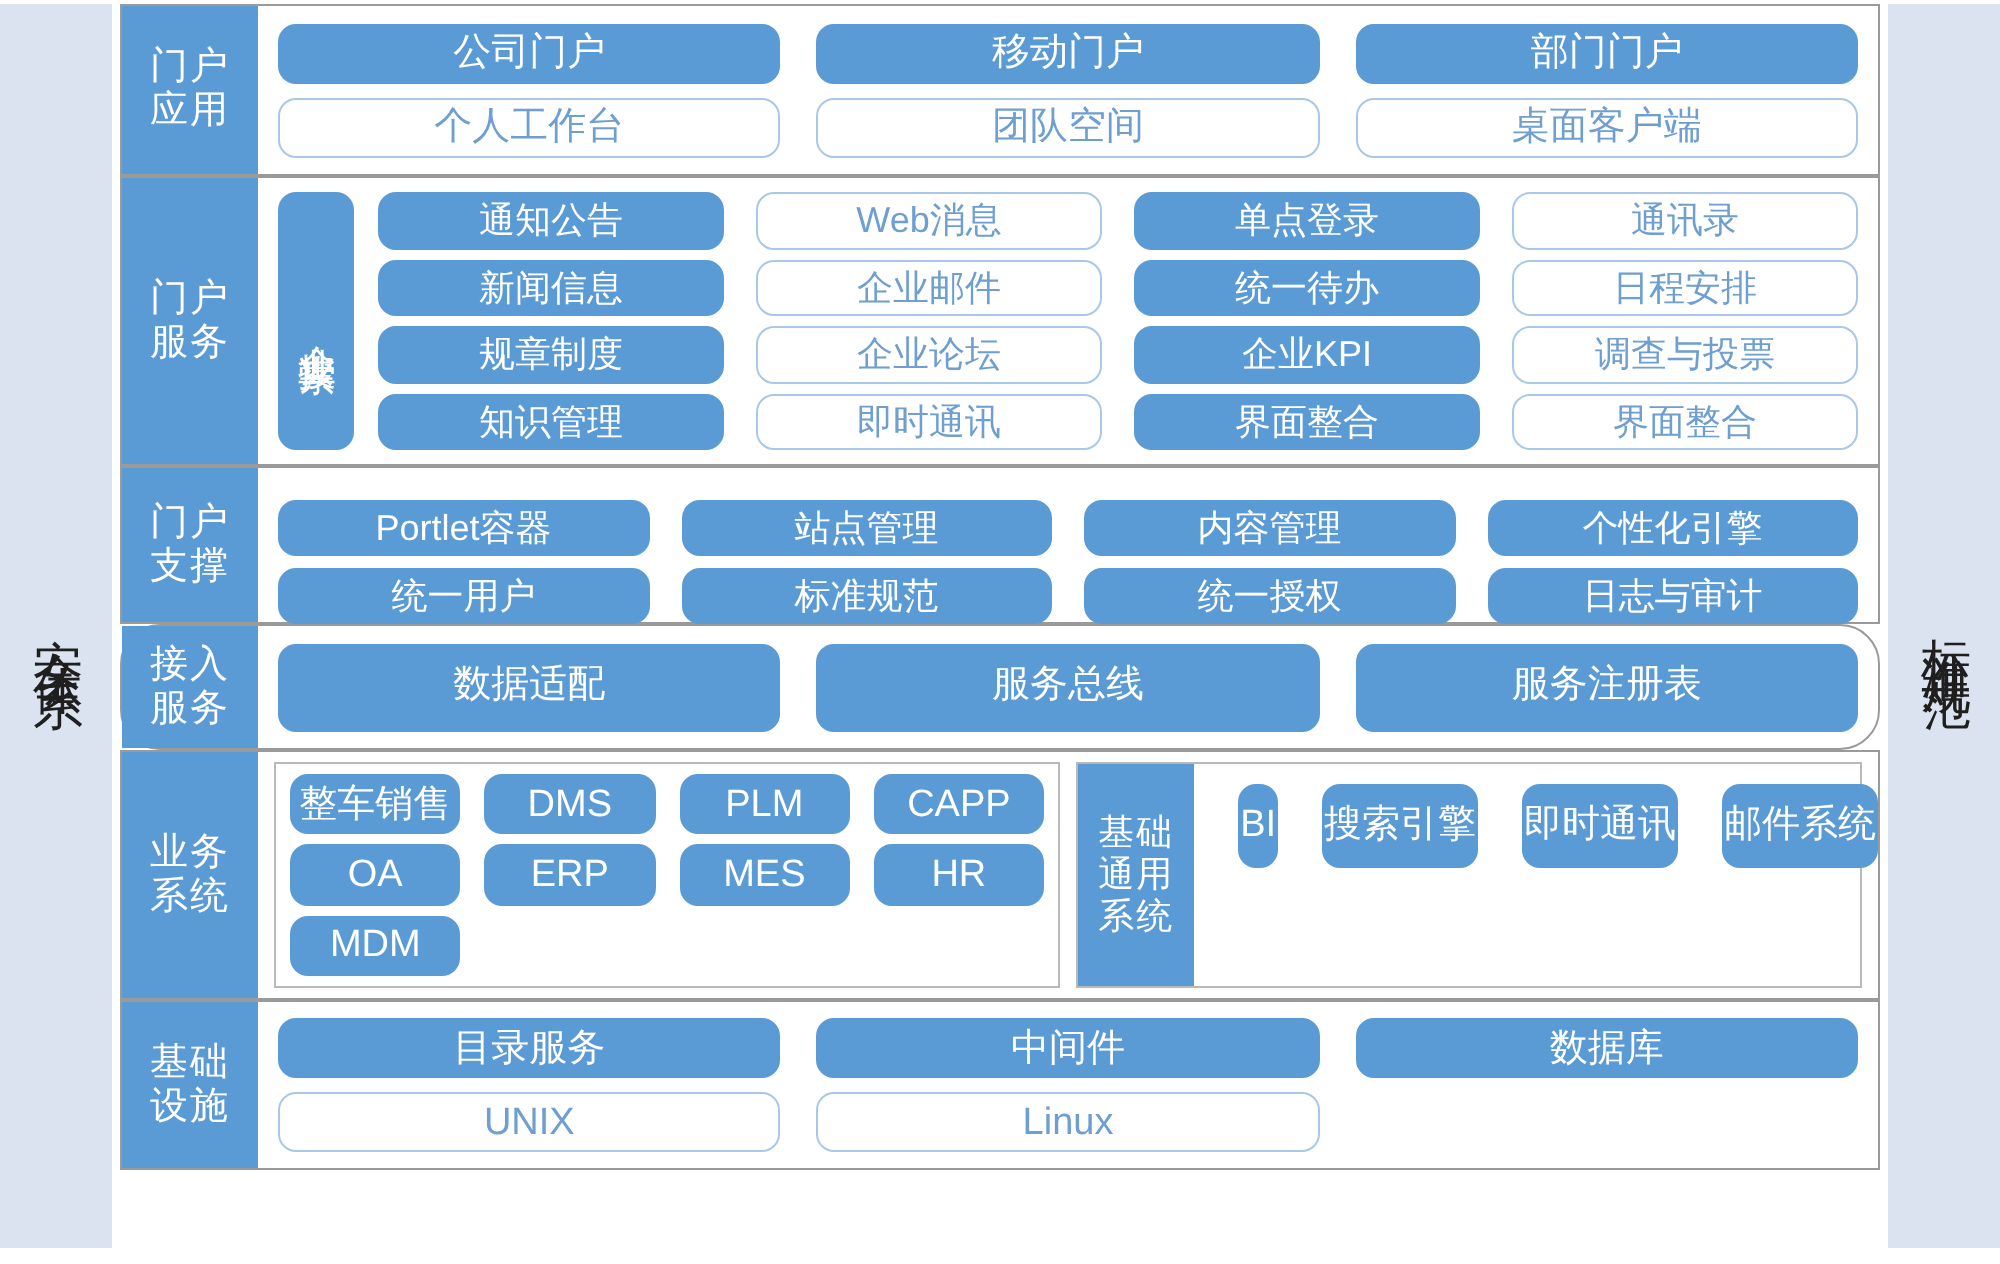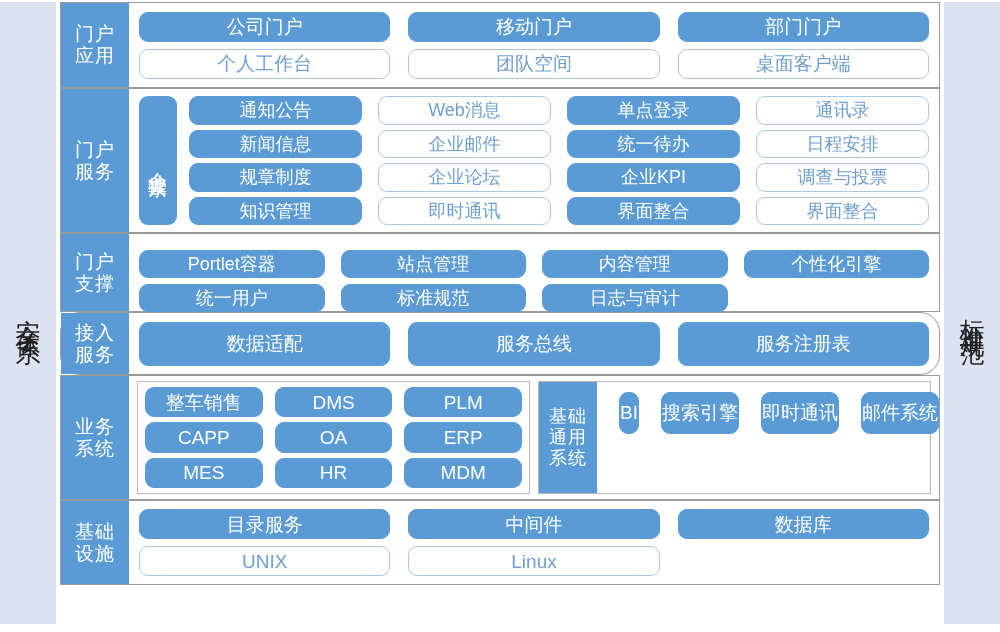--- a/index.html
+++ b/index.html
@@ -177,37 +177,38 @@
   }
   .grid4 .chip { height: 100%; min-height: 28px; font-size: 18px; }
 
   
   .access-grid {
     flex: 1 1 auto;
     display: grid;
     grid-template-columns: repeat(3, 1fr);
     gap: 0 18px;
     min-width: 0;
+    font-family: Liberation Mono, monospace;
   }
   .access-grid .chip { height: 44px; font-size: 19px; }
 
   
   .biz-body {
     display: flex;
     align-items: stretch;
     gap: 8px;
     padding: 5px 8px;
   }
   .biz-left {
     flex: 1 1 50%;
     border: 1px solid #b9b9b9;
     padding: 5px 7px;
     box-sizing: border-box;
     display: grid;
-    grid-template-columns: repeat(3, 1fr);
+    grid-template-columns: repeat(4, 1fr);
     grid-template-rows: repeat(3, 1fr);
     gap: 5px 12px;
     min-width: 0;
   }
   .biz-right-wrap {
     flex: 1 1 50%;
     border: 1px solid #b9b9b9;
     display: flex;
     align-items: stretch;
     box-sizing: border-box;
@@ -311,20 +312,21 @@
         </div>
       </div>
       <div class="row-body">
         <div class="grid4">
           <div class="chip filled">Portlet容器</div>
           <div class="chip filled">站点管理</div>
           <div class="chip filled">内容管理</div>
           <div class="chip filled">个性化引擎</div>
           <div class="chip filled">统一用户</div>
           <div class="chip filled">标准规范</div>
+          <div class="chip filled">统一授权</div>
           <div class="chip filled">日志与审计</div>
         </div>
       </div>
     </div>
 
     <div class="row r-access">
       <div class="row-label">
         <div>
           <span>接入</span>
           <span>服务</span>

